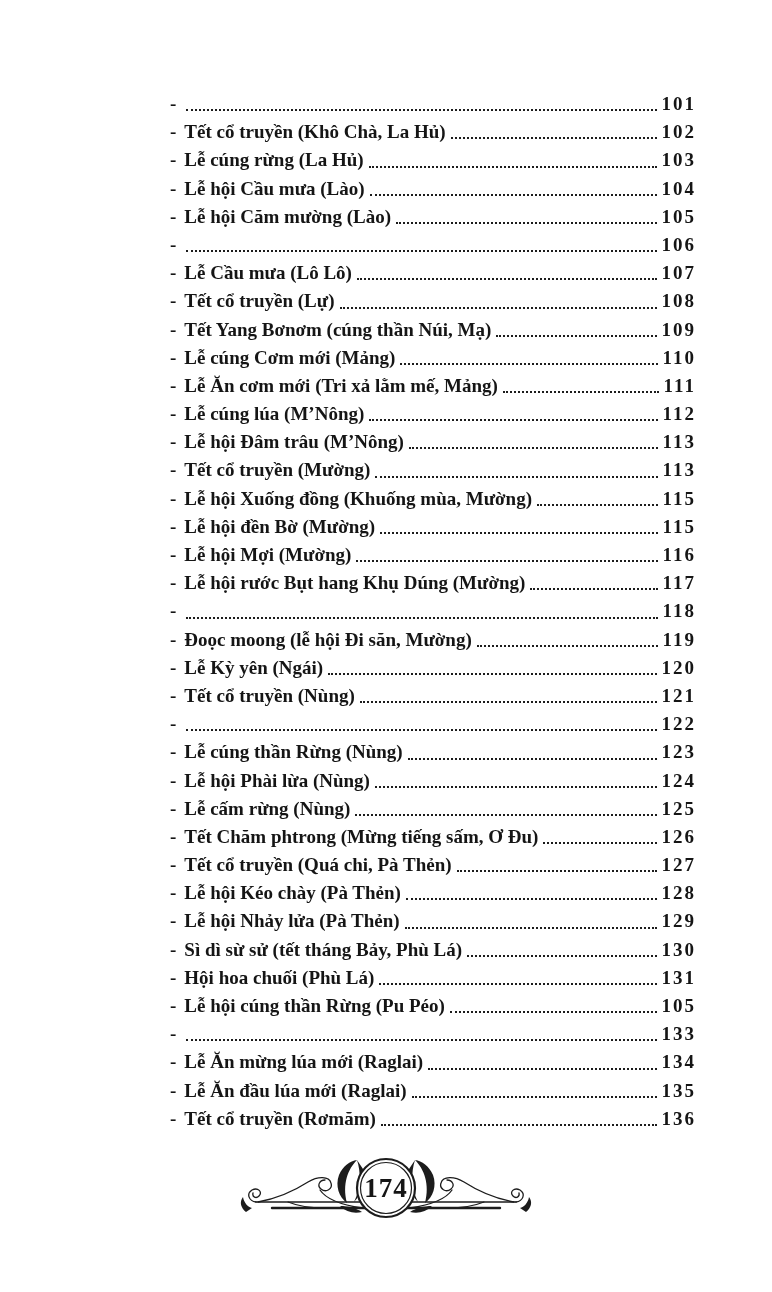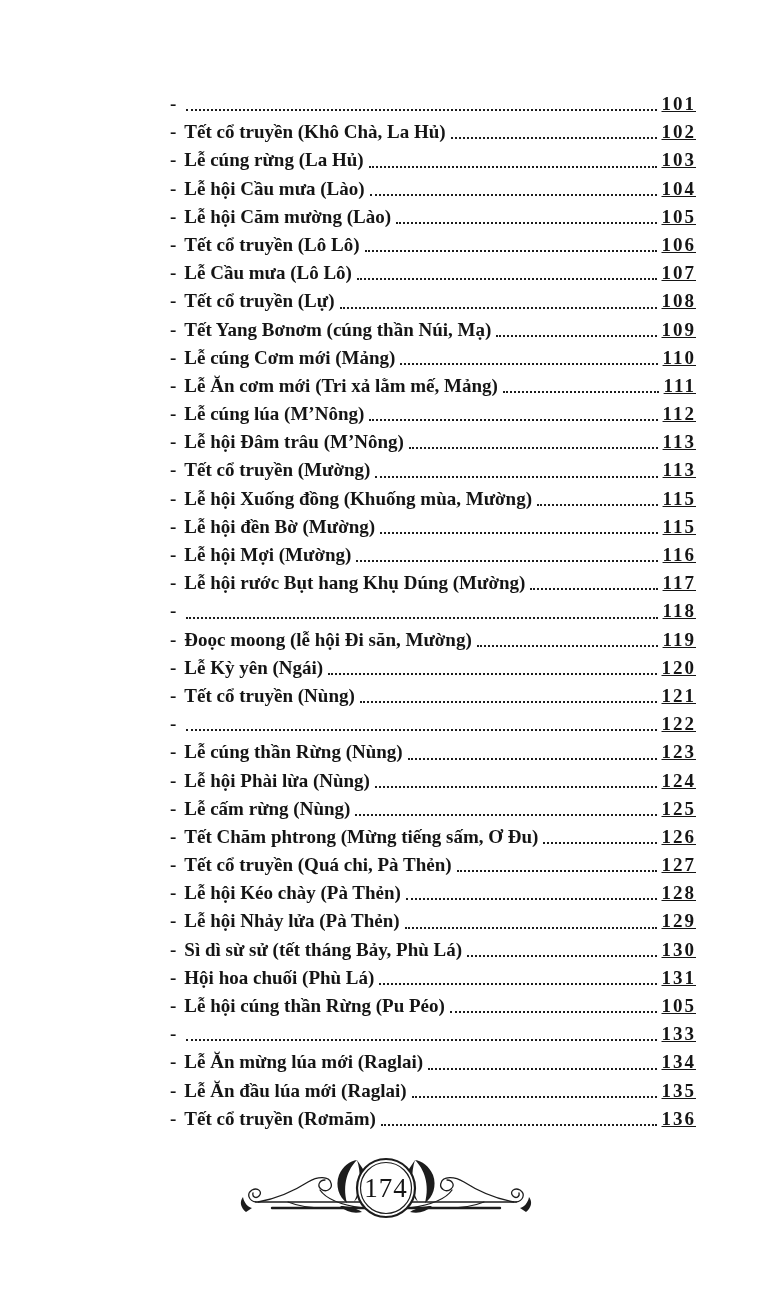--- a/index.html
+++ b/index.html
@@ -30,26 +30,25 @@
   .dots::after {
     content: "";
     position: absolute;
     left: 2px; right: 2px; bottom: 7px;
     border-bottom: 2px dotted #1c1c1c;
   }
   .pagenum {
     flex: 0 0 auto;
     padding-left: 3px;
     letter-spacing: 2px;
-    text-decoration: underline;
   }
   .footer {
     position: absolute;
     left: 236px; top: 1146px;
-    width: 300px; height: 96px;
+    width: 300px; height: 96px; font-weight: bold;
   }
   .footer svg { display: block; width: 100%; height: 100%; }
 </style>
 </head>
 <body>
 
 <div class="page">
 
   <div class="toc" id="toc">
     <div class="entry">
@@ -81,21 +80,20 @@
 
     <div class="entry">
       <span class="dash">-</span>
       <span class="label">Lễ hội Căm mường (Lào)</span>
       <span class="dots"></span>
       <span class="pagenum">105</span>
     </div>
 
     <div class="entry">
       <span class="dash">-</span>
-      <span class="label">Tết cổ truyền (Lô Lô)</span>
       <span class="dots"></span>
       <span class="pagenum">106</span>
     </div>
 
     <div class="entry">
       <span class="dash">-</span>
       <span class="label">Lễ Cầu mưa (Lô Lô)</span>
       <span class="dots"></span>
       <span class="pagenum">107</span>
     </div>

